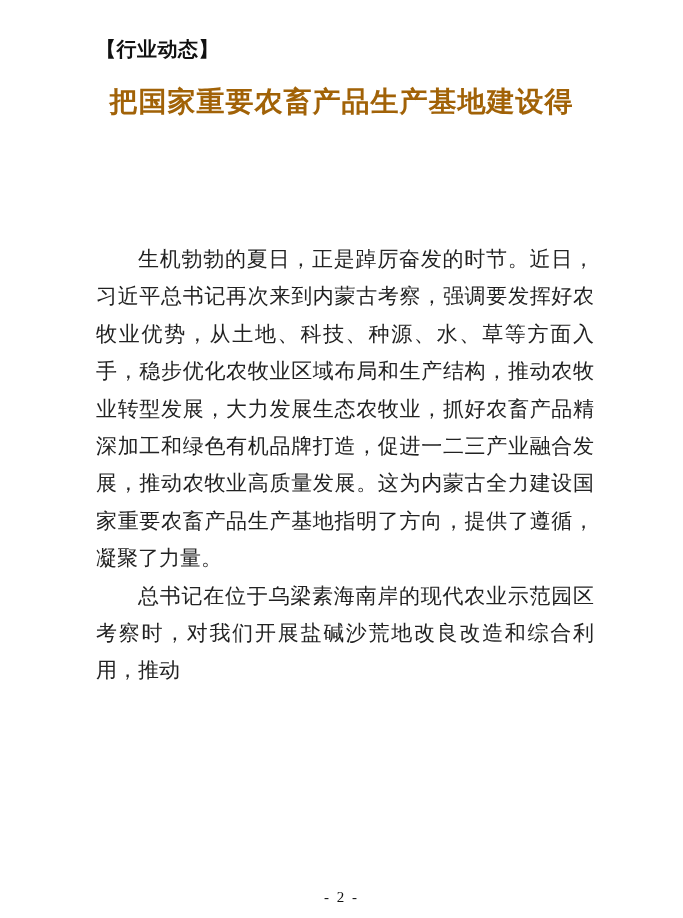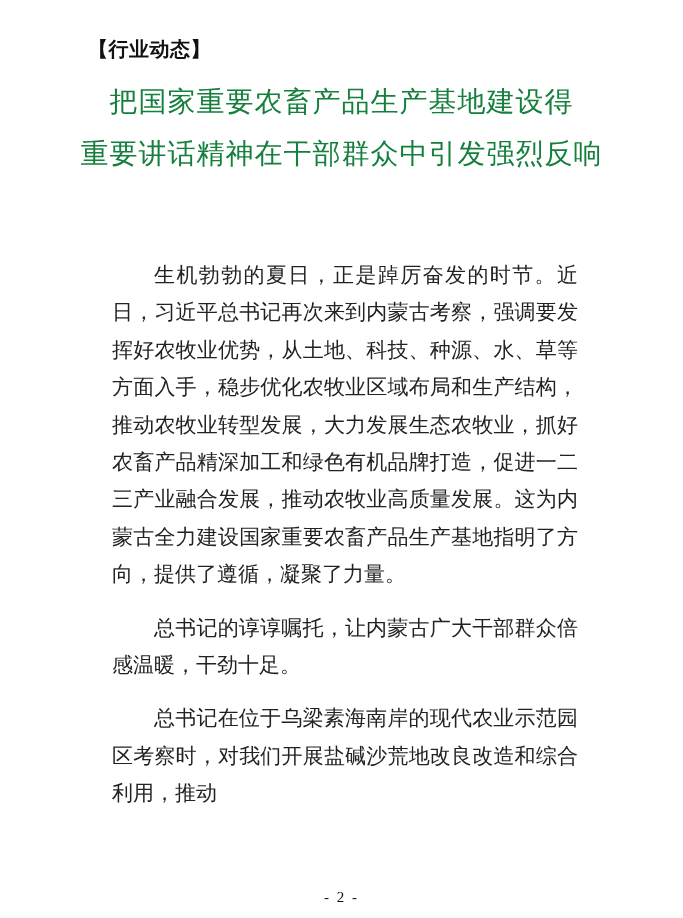--- a/index.html
+++ b/index.html
@@ -11,57 +11,57 @@
     position: relative;
     width: 683px;
     height: 918px;
     background: #ffffff;
     color: #1a1a1a;
     overflow: hidden;
     font-family: "Liberation Serif", serif;
   }
   .section-tag {
     position: absolute;
-    left: 88px;
+    left: 96px;
     top: 36px;
     font-family: "Liberation Sans", sans-serif;
     font-weight: 700;
     font-size: 20px;
     color: #111;
     letter-spacing: 0.5px;
     white-space: nowrap;
   }
   .title-block {
     position: absolute;
     left: 50px;
     right: 50px;
     top: 76px;
     text-align: center;
   }
   .title-line {
     font-family: "Liberation Serif", serif;
-    font-weight: 400;
+    font-weight: 700;
     font-size: 28px;
     line-height: 52px;
-    color: #15803d;
+    color: #a16207;
     letter-spacing: 1px;
     white-space: nowrap;
   }
   .body-block {
     position: absolute;
     left: 96px;
     top: 241px;
     width: 498px;
     font-size: 21px;
     line-height: 37.4px;
     text-align: justify;
     color: #222;
   }
   .body-block p {
-    margin: 16px;
+    margin: 0;
     text-indent: 2em;
     font-family: Liberation Serif, serif;
   }
   .footer {
     position: absolute;
     left: 0;
     right: 0;
     bottom: 12px;
     text-align: center;
     font-size: 15px;
@@ -71,24 +71,22 @@
 </style>
 </head>
 <body>
 
 <div class="page">
 
   <div class="section-tag">【行业动态】</div>
 
   <div class="title-block">
     <div class="title-line">把国家重要农畜产品生产基地建设得</div>
-    <div class="title-line">重要讲话精神在干部群众中引发强烈反响</div>
   </div>
 
   <div class="body-block">
     <p>生机勃勃的夏日，正是踔厉奋发的时节。近日，习近平总书记再次来到内蒙古考察，强调要发挥好农牧业优势，从土地、科技、种源、水、草等方面入手，稳步优化农牧业区域布局和生产结构，推动农牧业转型发展，大力发展生态农牧业，抓好农畜产品精深加工和绿色有机品牌打造，促进一二三产业融合发展，推动农牧业高质量发展。这为内蒙古全力建设国家重要农畜产品生产基地指明了方向，提供了遵循，凝聚了力量。</p>
-    <p>总书记的谆谆嘱托，让内蒙古广大干部群众倍感温暖，干劲十足。</p>
     <p>总书记在位于乌梁素海南岸的现代农业示范园区考察时，对我们开展盐碱沙荒地改良改造和综合利用，推动</p>
   </div>
 
   <div class="footer">- 2 -</div>
 
 </div>
 
 </body></html>

